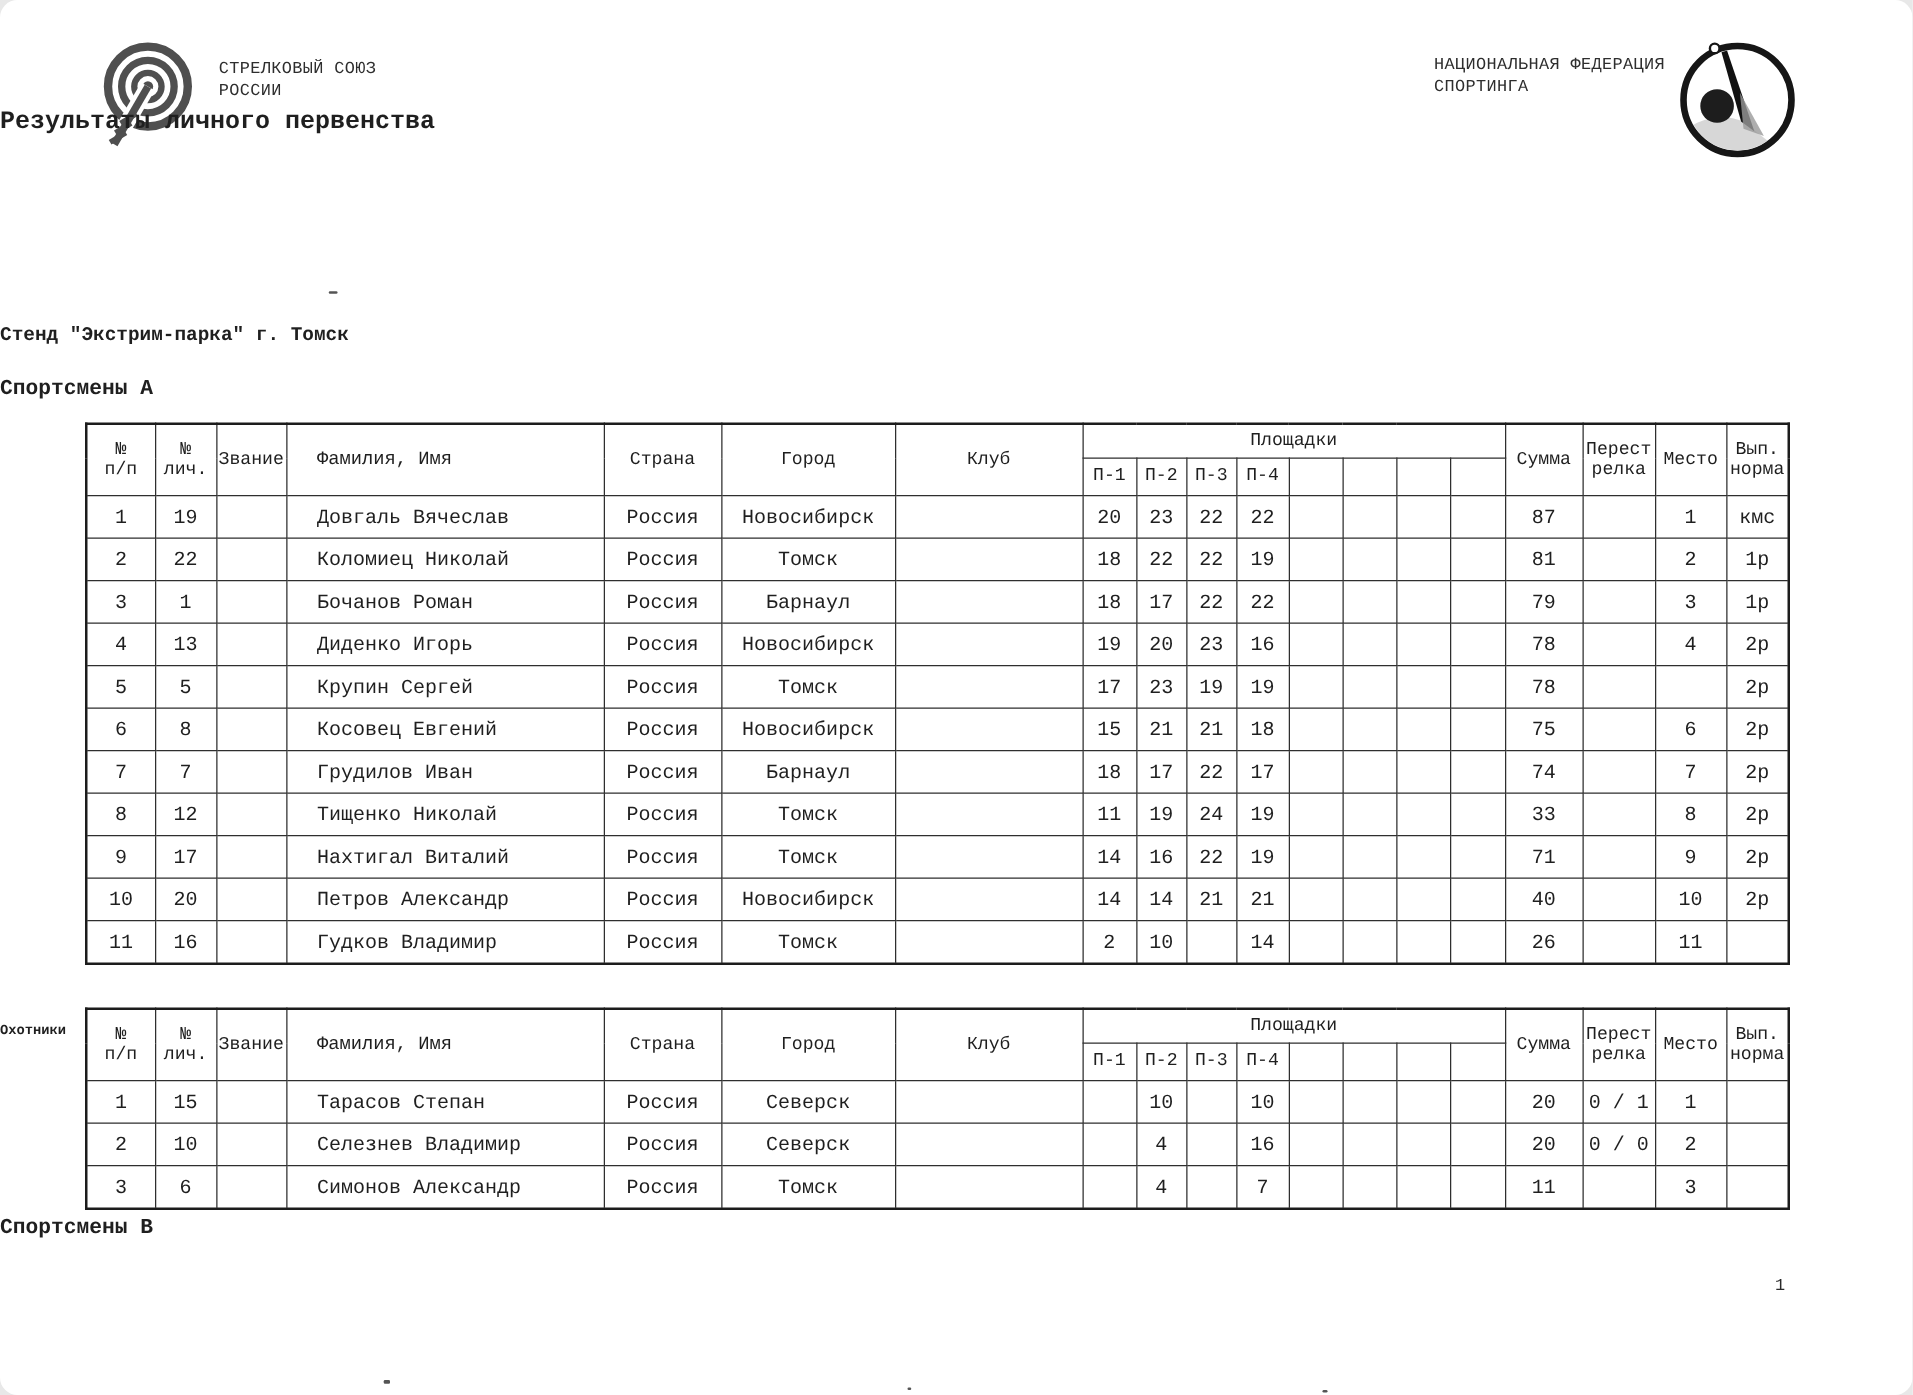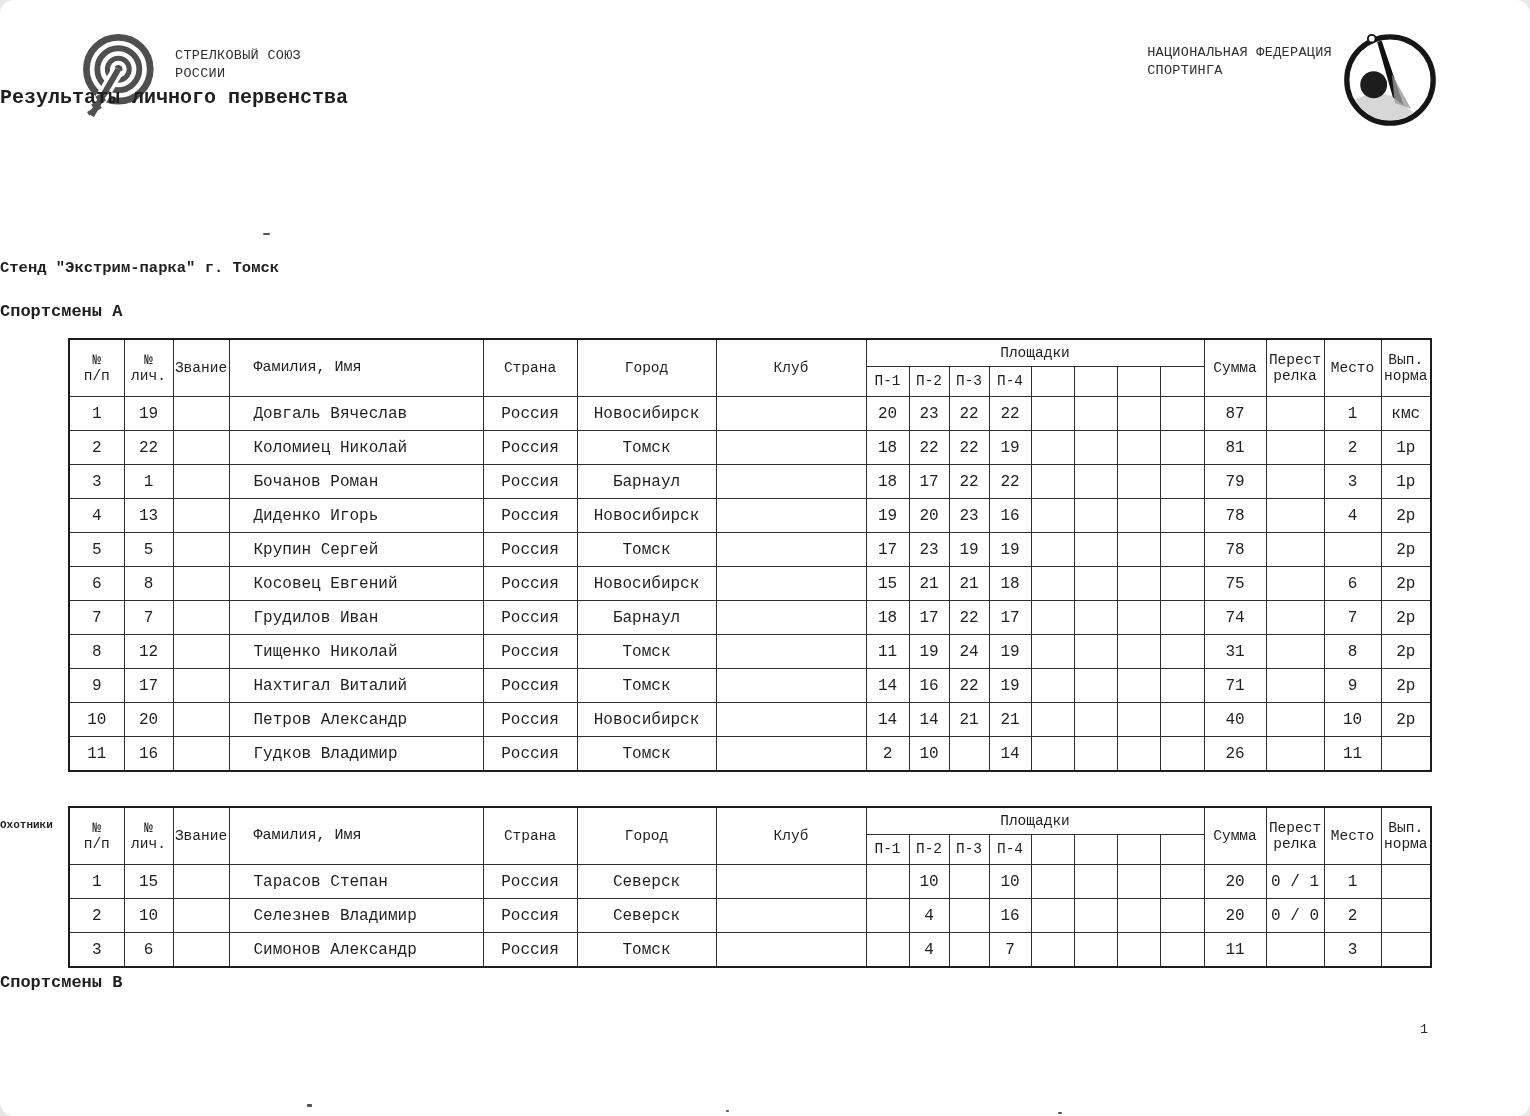--- a/index.html
+++ b/index.html
@@ -294,21 +294,21 @@
             <td>Томск</td>
             <td></td>
             <td>11</td>
             <td>19</td>
             <td>24</td>
             <td>19</td>
             <td></td>
             <td></td>
             <td></td>
             <td></td>
-            <td>31</td>
+            <td>33</td>
             <td></td>
             <td>8</td>
             <td>2р</td>
           </tr>
           <tr>
             <td>9</td>
             <td>17</td>
             <td></td>
             <td class="cell-name">Нахтигал Виталий</td>
             <td>Россия</td>

